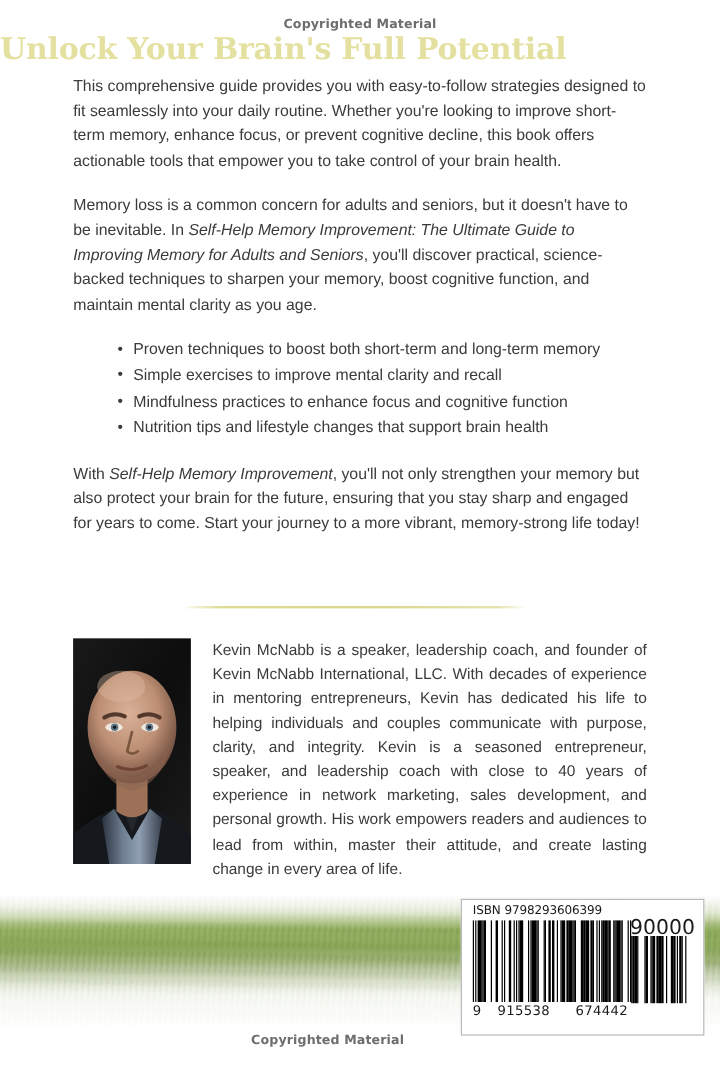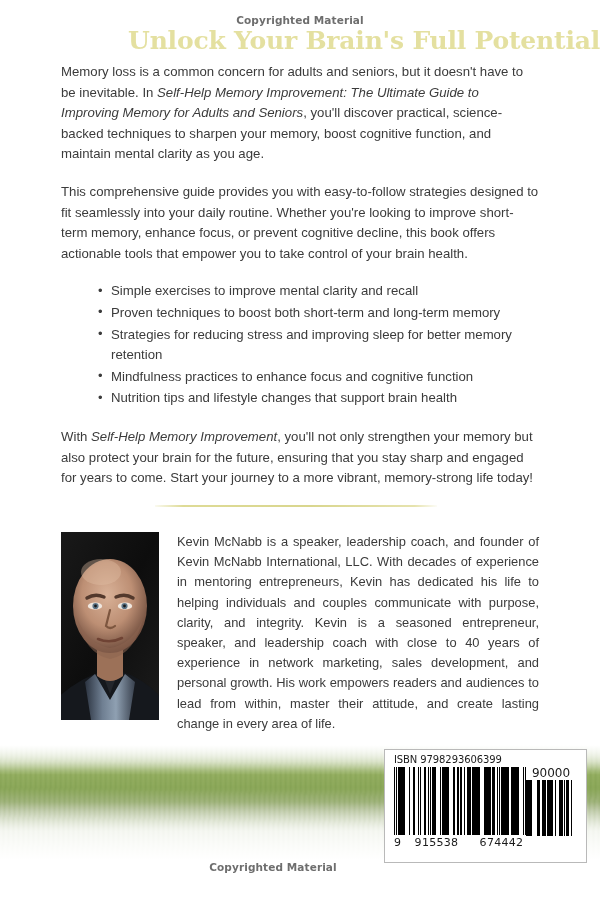--- a/index.html
+++ b/index.html
@@ -73,21 +73,21 @@
   }
   #copyright-top { top: 14px; }
   #copyright-bottom { top: 861px; text-align: center; padding-right: 54px; box-sizing: border-box; }
 
   
   #headline {
     position: absolute;
     top: 27px;
     left: 0;
     width: 600px;
-    text-align: right;
+    text-align: left;
     font-family: "DejaVu Serif", "Liberation Serif", serif;
     font-weight: bold;
     font-size: 25px;
     line-height: 28px;
     letter-spacing: -0.2px;
     color: #e4e0a0;
   }
 
   
   #copy {
@@ -191,21 +191,21 @@
   #main-bars { width: 132px; }
   #addon-wrap {
     position: absolute;
     right: 3px;
     top: 0;
     width: 52px;
     text-align: center;
   }
   #addon-price {
     font-family: "DejaVu Sans", sans-serif;
-    font-size: 12px;
+    font-size: 17px;
     color: #1a1a1a;
     line-height: 12px;
     margin-bottom: 1px;
   }
   #addon-bars { height: 56px; }
   #human-readable {
     display: flex;
     width: 140px;
     font-family: "DejaVu Sans", sans-serif;
     font-size: 11px;
@@ -225,29 +225,28 @@
   <div class="grass-fade-top"></div>
   <div class="grass-fade-bottom"></div>
 </div>
 
 <div class="copyright-mark" id="copyright-top">Copyrighted Material</div>
 
 <div id="headline">Unlock Your Brain's Full Potential</div>
 
 <div id="copy">
 
+  <p>This comprehensive guide provides you with easy-to-follow strategies designed to fit seamlessly into your daily routine. Whether you're looking to improve short-term memory, enhance focus, or prevent cognitive decline, this book offers actionable tools that empower you to take control of your brain health.</p>
+
   <p><span>Memory loss is a common concern for adults and seniors, but it doesn't have to be inevitable. In </span><em>Self-Help Memory Improvement: The Ultimate Guide to Improving Memory for Adults and Seniors</em><span>, you'll discover practical, science-backed techniques to sharpen your memory, boost cognitive function, and maintain mental clarity as you age.</span></p>
 
-  <p>This comprehensive guide provides you with easy-to-follow strategies designed to fit seamlessly into your daily routine. Whether you're looking to improve short-term memory, enhance focus, or prevent cognitive decline, this book offers actionable tools that empower you to take control of your brain health.</p>
-
 
   <ul id="bullet-list">
+    <li>Proven techniques to boost both short-term and long-term memory</li>
     <li>Simple exercises to improve mental clarity and recall</li>
-    <li>Proven techniques to boost both short-term and long-term memory</li>
-    <li>Strategies for reducing stress and improving sleep for better memory retention</li>
     <li>Mindfulness practices to enhance focus and cognitive function</li>
     <li>Nutrition tips and lifestyle changes that support brain health</li>
   </ul>
 
   <p><span>With </span><em>Self-Help Memory Improvement</em><span>, you'll not only strengthen your memory but also protect your brain for the future, ensuring that you stay sharp and engaged for years to come. Start your journey to a more vibrant, memory-strong life today!</span></p>
 
 </div>
 
 <div id="divider"></div>
 

